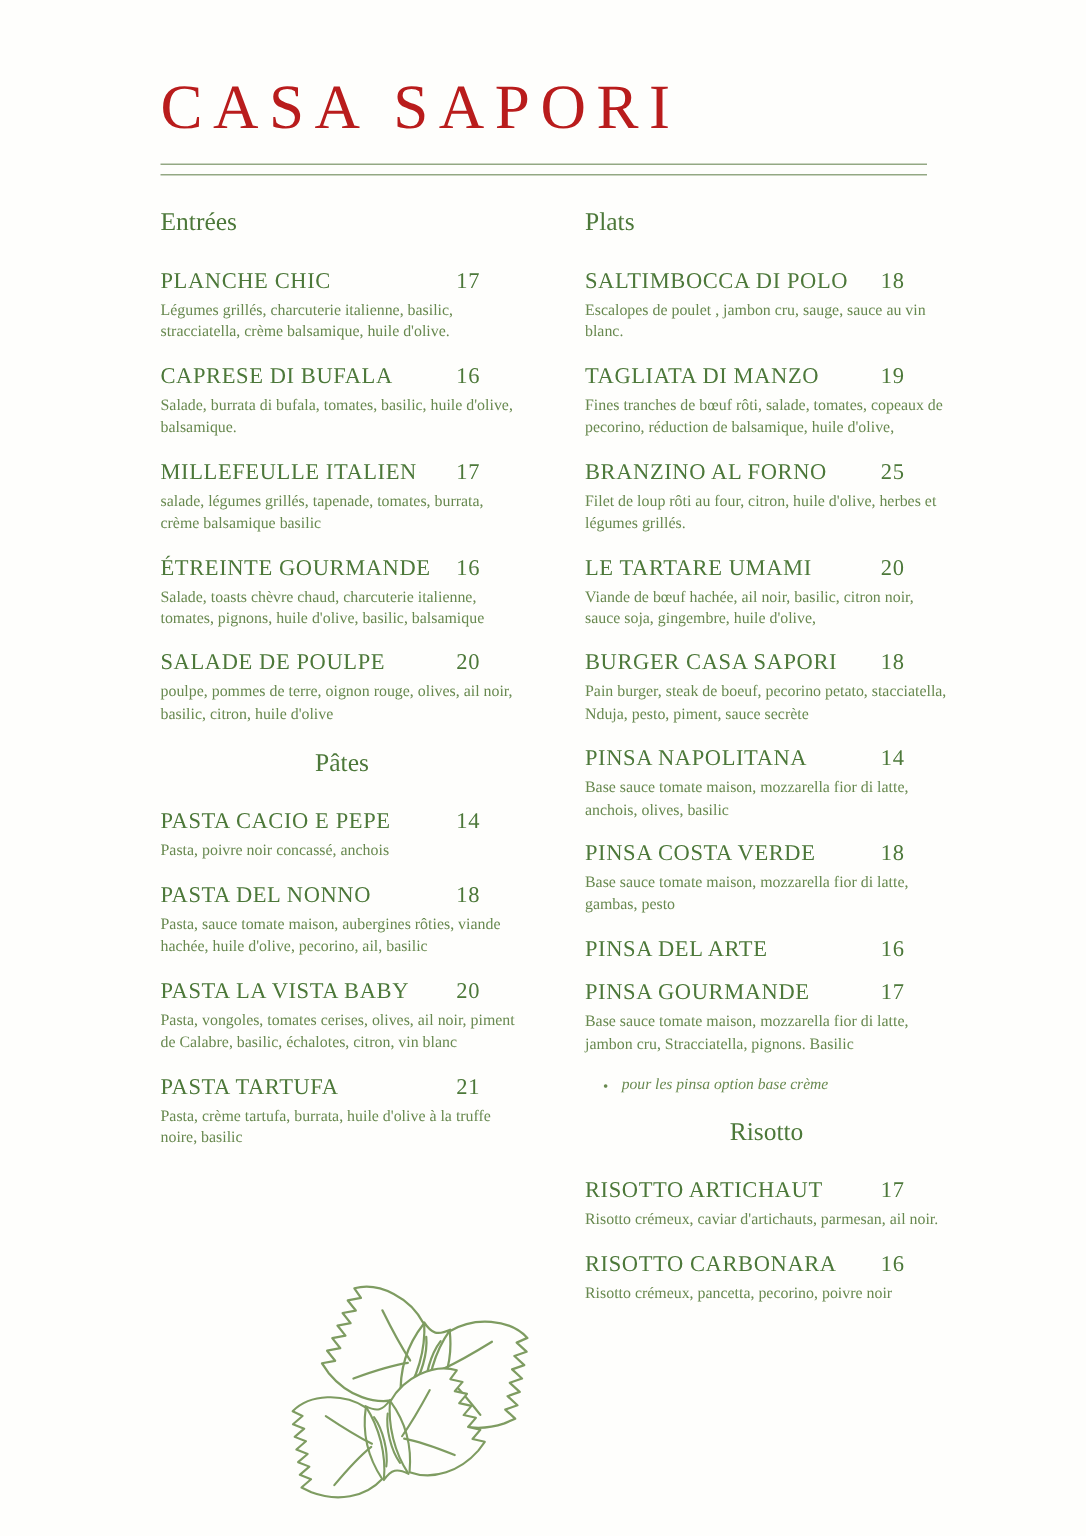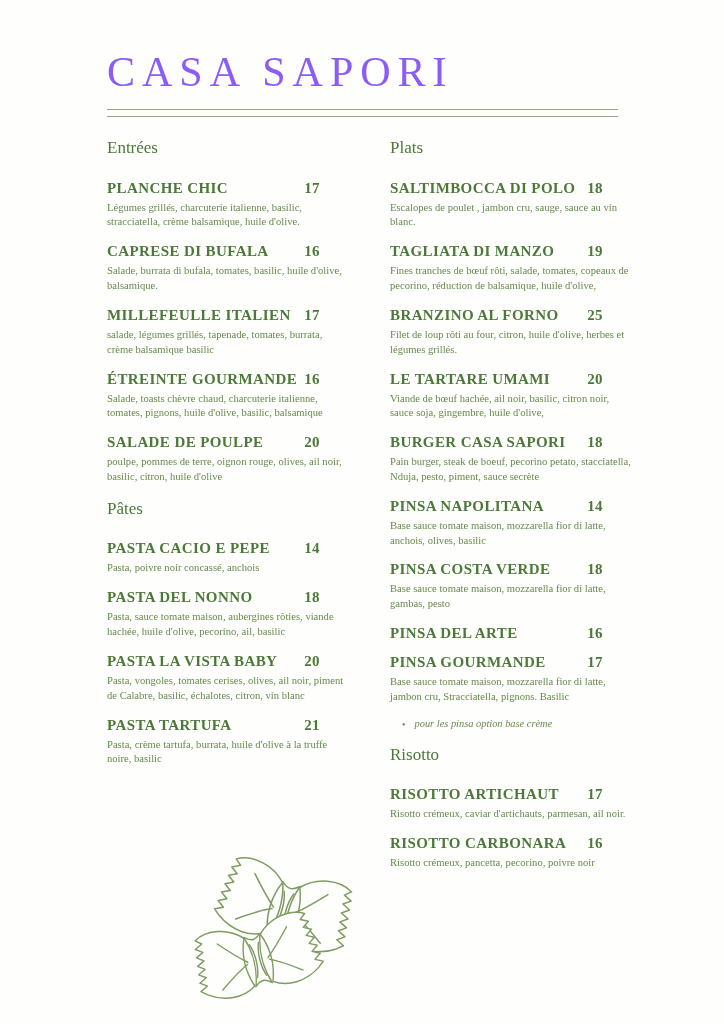--- a/index.html
+++ b/index.html
@@ -9,49 +9,49 @@
     background:#fefefc;
     font-family:"Liberation Serif","DejaVu Serif",serif;
     overflow:hidden;
     margin:0 auto;
   }
   .menu-header{position:absolute;left:107px;top:48px;width:511px;}
   .menu-title{
     font-size:42px;
     letter-spacing:7px;
     font-weight:400;
-    color:#8b5cf6;
+    color:#b91c1c;
     margin:0;
     white-space:nowrap;
   }
   .header-rule{
     margin-top:13px;
     height:6px;
     border-top:1.5px solid #93a883;
     border-bottom:1.5px solid #93a883;
   }
   .column{position:absolute;top:138px;width:242px;}
   .column.left{left:107px;}
   .column.right{left:390px;}
   .section-title{
     font-size:17px;
     font-weight:400;
     color:#4c7839;
     margin:0 0 23px 0;
     line-height:1.15;
   }
-  .section-title:not(:first-child){margin-top:12px;}
+  .section-title:not(:first-child){margin-top:12px;text-align:center;}
   .menu-item{margin-bottom:14px;}
   .item-head{
     display:flex;
     justify-content:space-between;
     align-items:baseline;
     width:213px;
     color:#4c7839;
-    font-weight:bold;
+    font-weight:normal;
     font-size:15px;
     letter-spacing:0.4px;
     line-height:1;
   }
   .item-desc{
     margin:5px 0 0 0;
     font-size:10.6px;
     line-height:1.4;
     color:#68894f;
     width:242px;

